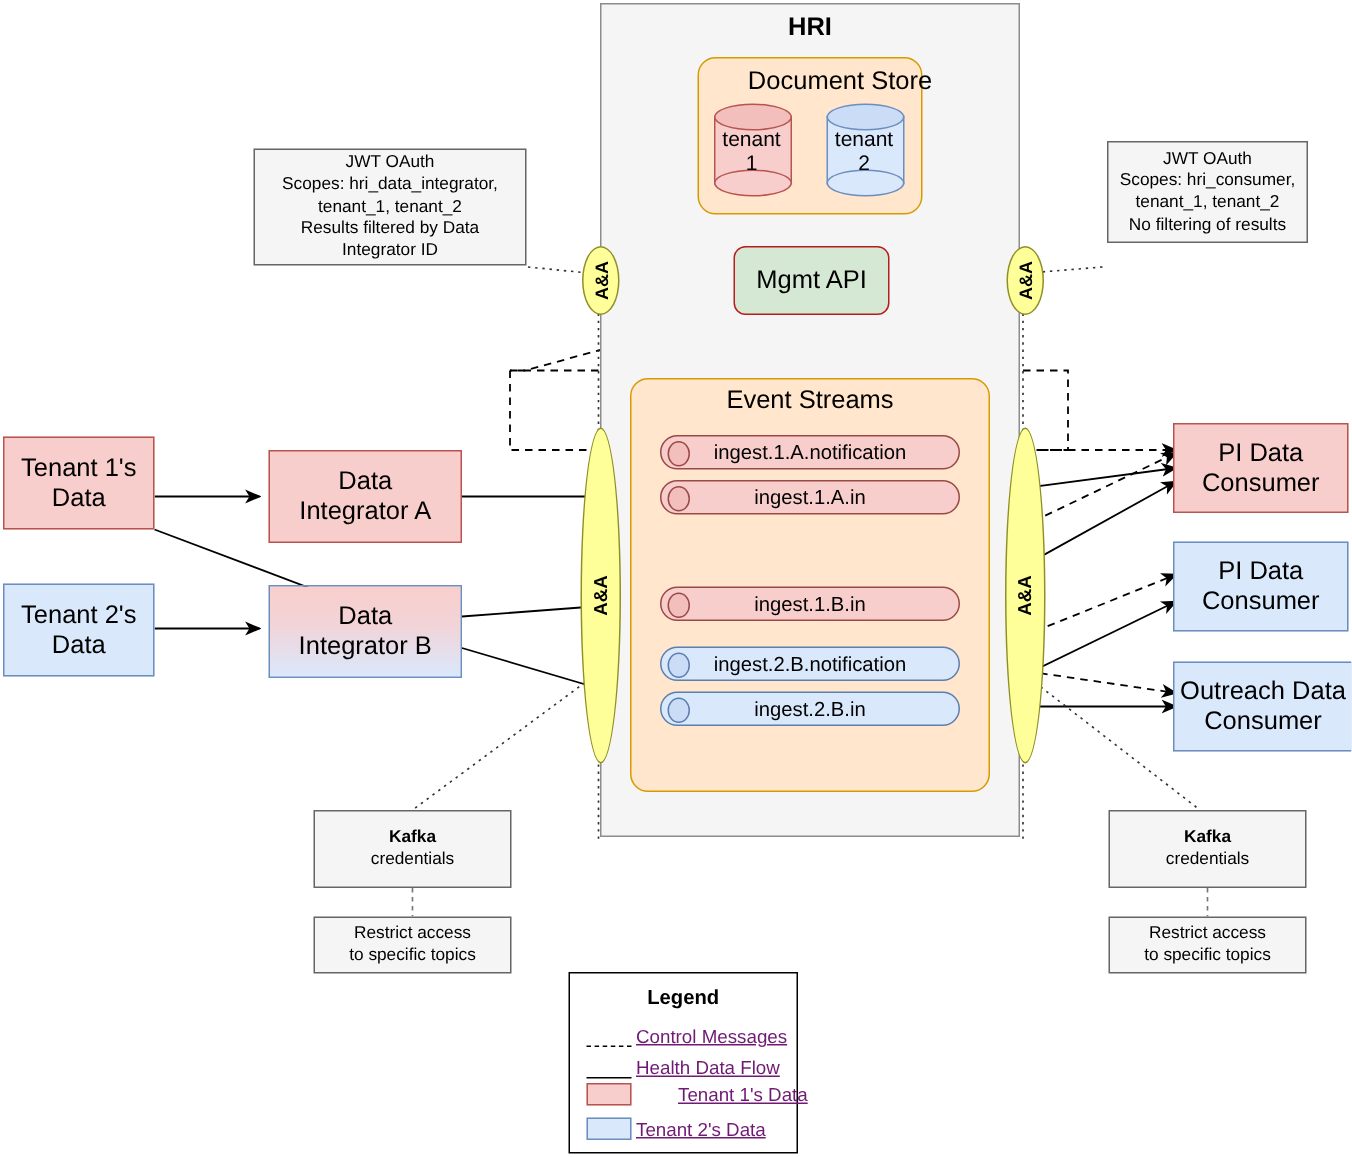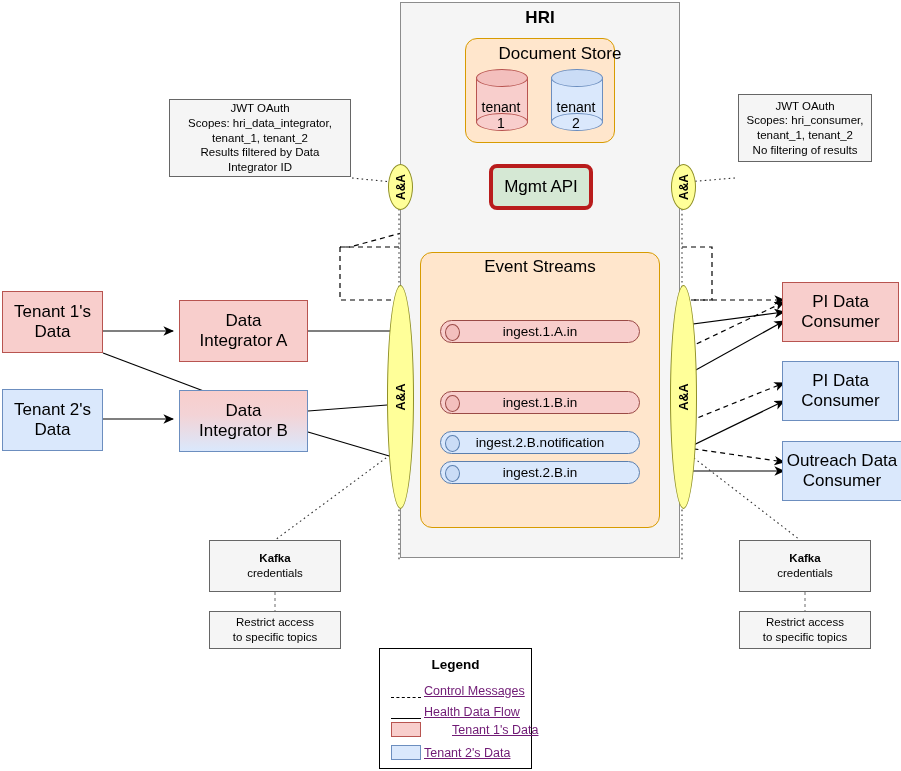--- a/index.html
+++ b/index.html
@@ -16,32 +16,32 @@
   
   .orange-panel{background:#ffe6cc;border:1px solid #d79b00;border-radius:12px;}
   .panel-title{position:absolute;font-size:17px;color:#000;text-align:center;}
 
   
   .note{background:#f5f5f5;border:1px solid #666666;font-size:11.5px;color:#000;line-height:1.28;padding:3px 4px;}
 
   
   .pink{background:#f8cecc;border:1px solid #b85450;}
   .blue{background:#dae8fc;border:1px solid #6c8ebf;}
-  .green{background:#d5e8d4;border:4px solid #b91c1c;border-radius:8px;}
+  .green{background:#d5e8d4;border:1px solid #b91c1c;border-radius:8px;}
   .grad{background:linear-gradient(180deg,#f8cecc 0%,#f3d3d6 40%,#dae8fc 100%);border:1px solid #6c8ebf;}
 
   .big-label{font-size:17px;}
 
   
   .cyl{position:absolute;}
   .cyl .body{position:absolute;left:0;top:8px;width:100%;height:calc(100% - 16px);border-left:1px solid;border-right:1px solid;}
   .cyl .top{position:absolute;left:0;top:0;width:100%;height:16px;border:1px solid;border-radius:50%;}
   .cyl .bot{position:absolute;left:0;bottom:0;width:100%;height:16px;border:1px solid;border-radius:50%;}
   .cyl .txt{position:absolute;left:0;top:0;width:100%;height:100%;display:flex;flex-direction:column;
-            align-items:center;justify-content:flex-end;font-size:14px;line-height:1.15;color:#000;}
+            align-items:center;justify-content:center;font-size:14px;line-height:1.15;color:#000;}
   .cyl.pinkc .body{background:#f8cecc;border-color:#b85450;}
   .cyl.pinkc .top{background:#f3bfbd;border-color:#b85450;}
   .cyl.pinkc .bot{background:#f8cecc;border-color:#b85450;}
   .cyl.bluec .body{background:#dae8fc;border-color:#6c8ebf;}
   .cyl.bluec .top{background:#cadcf6;border-color:#6c8ebf;}
   .cyl.bluec .bot{background:#dae8fc;border-color:#6c8ebf;}
 
   
   .topic{position:absolute;border-radius:14px;display:flex;align-items:center;justify-content:center;
          font-size:13.5px;color:#000;}
@@ -158,20 +158,24 @@
     </div>
   </div>
 
   <div class="node green big-label" style="left:489px;top:164px;width:104px;height:46px;">
     <span class="nlabel">Mgmt API</span>
   </div>
 
   <div class="node orange-panel" style="left:420px;top:252px;width:240px;height:276px;"></div>
   <div class="panel-title" style="left:420px;top:257px;width:240px;">Event Streams</div>
 
+  <div class="topic pinkt" style="left:440px;top:290px;width:198px;height:21px;">
+    <span class="cap"></span>
+    <span>ingest.1.A.notification</span>
+  </div>
   <div class="topic pinkt" style="left:440px;top:320px;width:198px;height:21px;">
     <span class="cap"></span>
     <span>ingest.1.A.in</span>
   </div>
   <div class="topic pinkt" style="left:440px;top:391px;width:198px;height:21px;">
     <span class="cap"></span>
     <span>ingest.1.B.in</span>
   </div>
   <div class="topic bluet" style="left:440px;top:431px;width:198px;height:21px;">
     <span class="cap"></span>

